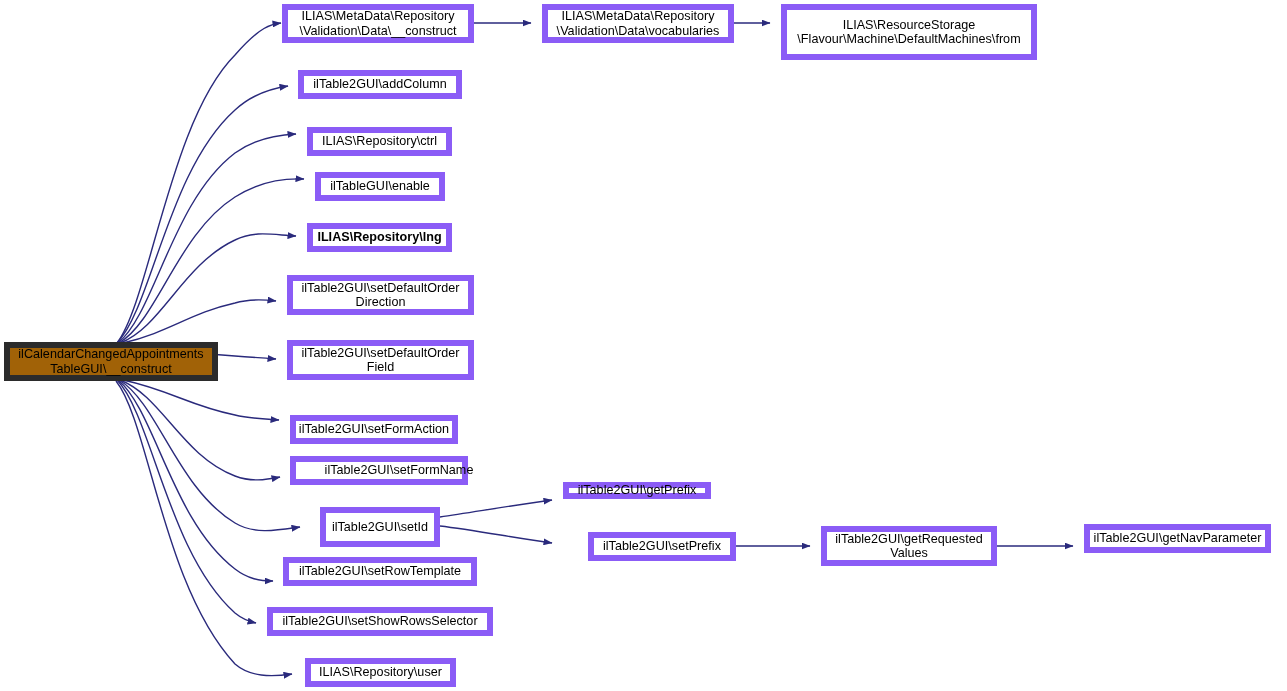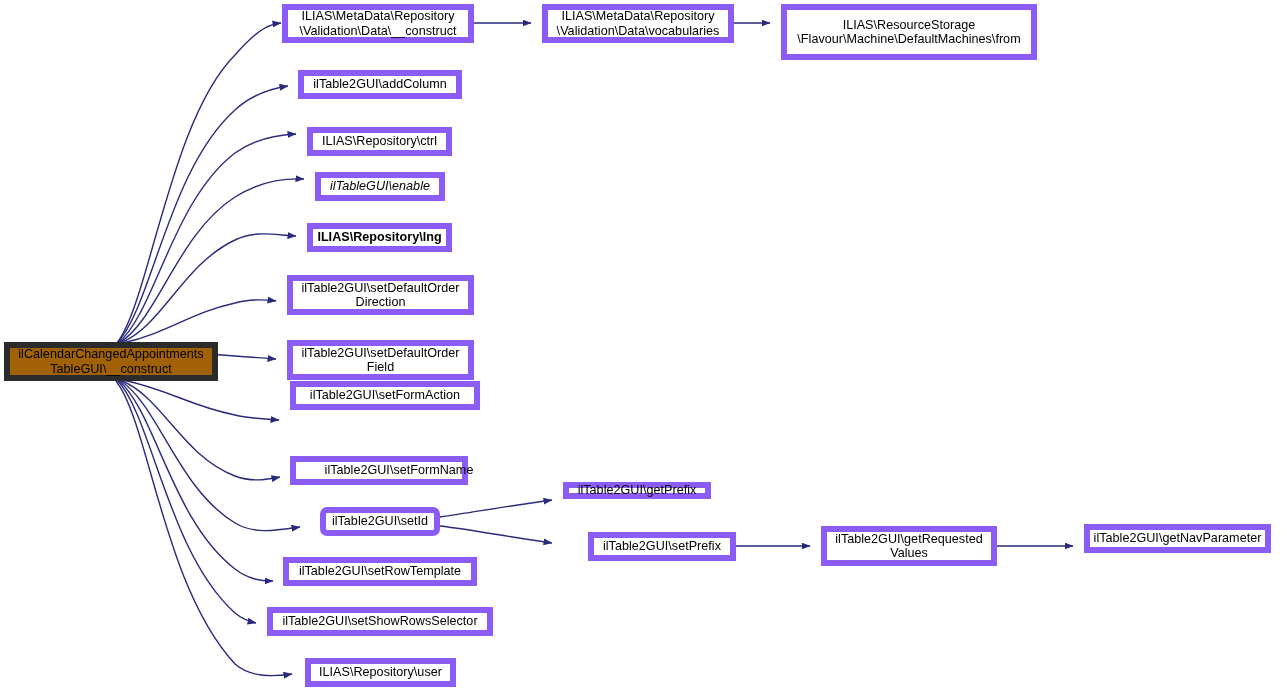--- a/index.html
+++ b/index.html
@@ -79,29 +79,29 @@
       <div class="node root" style="left: 4px; top: 342px; width: 214px; height: 39px;">ilCalendarChangedAppointments
 TableGUI\__construct</div>
       <div class="node" style="left: 282px; top: 4px; width: 192px; height: 39px;">ILIAS\MetaData\Repository
 \Validation\Data\__construct</div>
       <div class="node" style="left: 542px; top: 4px; width: 192px; height: 39px;">ILIAS\MetaData\Repository
 \Validation\Data\vocabularies</div>
       <div class="node" style="left: 781px; top: 4px; width: 256px; height: 56px;">ILIAS\ResourceStorage
 \Flavour\Machine\DefaultMachines\from</div>
       <div class="node" style="left: 298px; top: 70px; width: 164px; height: 29px;">ilTable2GUI\addColumn</div>
       <div class="node" style="left: 307px; top: 127px; width: 145px; height: 29px;">ILIAS\Repository\ctrl</div>
-      <div class="node" style="left: 315px; top: 172px; width: 130px; height: 29px; font-style: italic;">ilTableGUI\enable</div>
+      <div class="node" style="left: 315px; top: 172px; width: 130px; height: 29px;">ilTableGUI\enable</div>
       <div class="node" style="left: 307px; top: 223px; width: 145px; height: 29px; font-weight: bold;">ILIAS\Repository\lng</div>
       <div class="node" style="left: 287px; top: 275px; width: 187px; height: 40px;">ilTable2GUI\setDefaultOrder
 Direction</div>
       <div class="node" style="left: 287px; top: 340px; width: 187px; height: 40px;">ilTable2GUI\setDefaultOrder
 Field</div>
-      <div class="node" style="left: 290px; top: 381px; width: 190px; height: 29px;">ilTable2GUI\setFormAction</div>
+      <div class="node" style="left: 290px; top: 415px; width: 168px; height: 29px;">ilTable2GUI\setFormAction</div>
       <div class="node" style="left: 290px; top: 456px; width: 178px; height: 29px; padding-left: 40px;">ilTable2GUI\setFormName</div>
-      <div class="node" style="left: 320px; top: 507px; width: 120px; height: 29px; border-radius: 7px;">ilTable2GUI\setId</div>
+      <div class="node" style="left: 320px; top: 507px; width: 120px; height: 40px;">ilTable2GUI\setId</div>
       <div class="node" style="left: 283px; top: 557px; width: 194px; height: 29px;">ilTable2GUI\setRowTemplate</div>
       <div class="node" style="left: 267px; top: 607px; width: 226px; height: 29px;">ilTable2GUI\setShowRowsSelector</div>
       <div class="node" style="left: 305px; top: 658px; width: 151px; height: 29px;">ILIAS\Repository\user</div>
       <div class="node" style="left: 563px; top: 482px; width: 148px; height: 17px;">ilTable2GUI\getPrefix</div>
       <div class="node" style="left: 563px; top: 532px; width: 148px; height: 29px; margin-left: 25px;">ilTable2GUI\setPrefix</div>
       <div class="node" style="left: 821px; top: 526px; width: 176px; height: 40px;">ilTable2GUI\getRequested
 Values</div>
       <div class="node" style="left: 1084px; top: 524px; width: 187px; height: 29px;">ilTable2GUI\getNavParameter</div>
     </div>
 </div>

